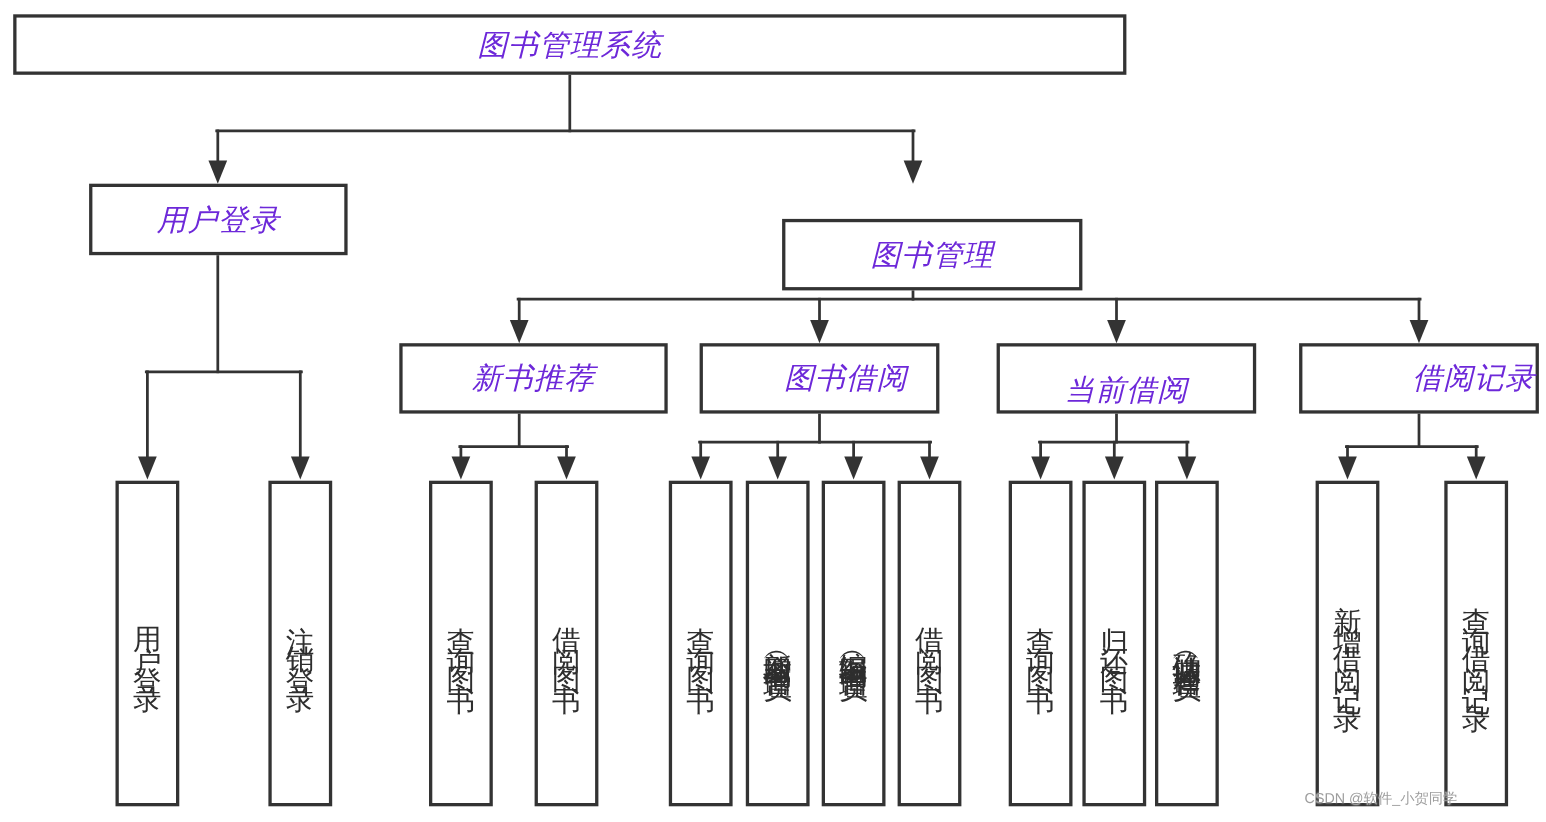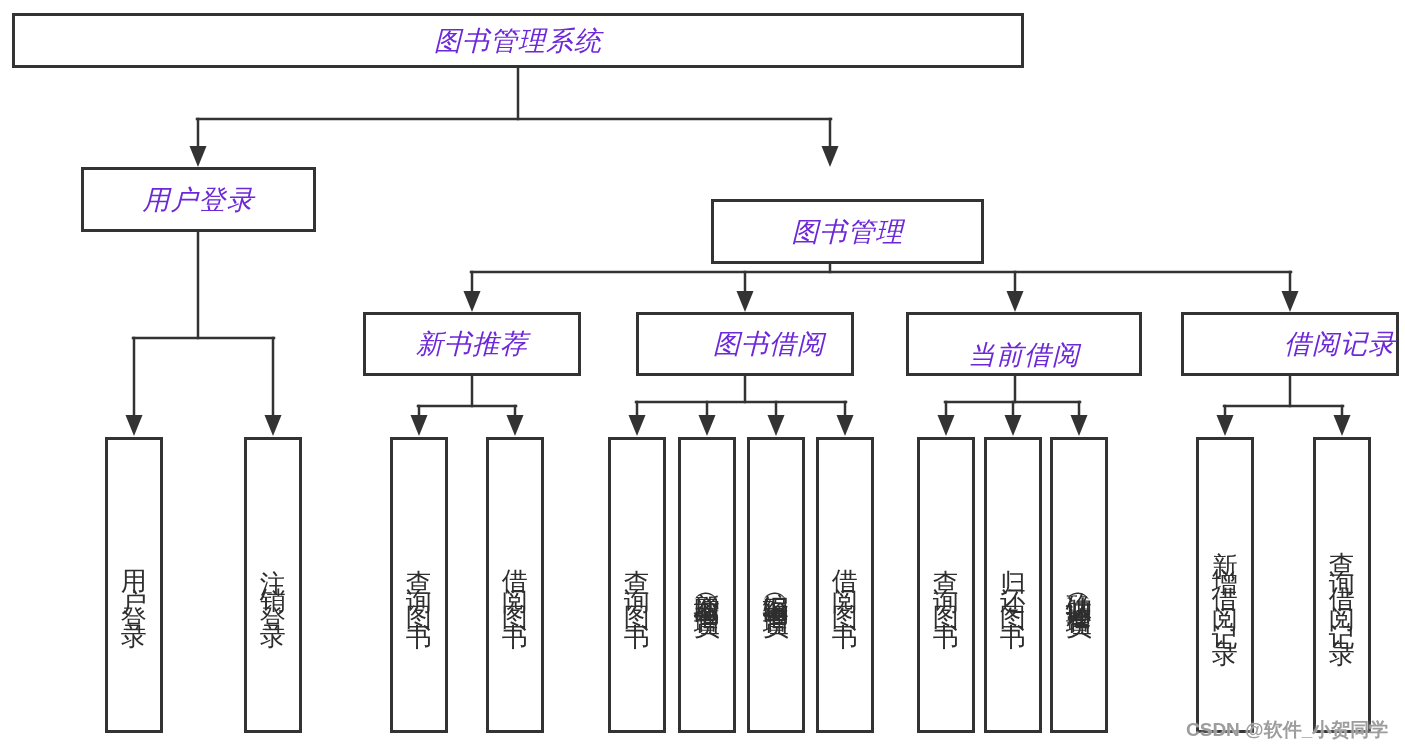--- a/index.html
+++ b/index.html
@@ -42,26 +42,25 @@
     writing-mode:vertical-rl;
     text-orientation:mixed;
     font-size:26px;
     color:#2e2e2e;
     line-height:1.1;
   }
   .watermark{
     position:absolute;
     left:1186px;
     top:717px;
-    font-size:19px;
+    font-size:13px;
     color:#9d9d9d;
     z-index:3;
     white-space:nowrap;
     text-shadow:0 0 2px #ffffff;
-    font-weight:bold;
   }
 </style>
 </head>
 <body>
 
 <div class="canvas">
 
   <svg class="connectors" viewBox="0 0 1405 747" stroke="#333333" stroke-width="2.5" fill="#333333" stroke-linecap="square">
     <g>
       <line x1="518" y1="66" x2="518" y2="119" fill="none"></line>
@@ -135,21 +134,21 @@
     <span class="label">图书管理系统</span>
   </div>
 
   <div class="box h-box" style="left:81px;top:167px;width:235px;height:65px;">
     <span class="label">用户登录</span>
   </div>
   <div class="box h-box" style="left:711px;top:167px;width:273px;height:65px;margin-top:32px;">
     <span class="label">图书管理</span>
   </div>
 
-  <div class="box h-box" style="left:363px;top:312px;width:218px;height:64px;align-items:center;">
+  <div class="box h-box" style="left:363px;top:312px;width:244px;height:64px;align-items:center;">
     <span class="label">新书推荐</span>
   </div>
   <div class="box h-box" style="left:636px;top:312px;width:218px;height:64px;padding-left:48px;">
     <span class="label">图书借阅</span>
   </div>
   <div class="box h-box" style="left:906px;top:312px;width:236px;height:64px;align-items:flex-end;">
     <span class="label">当前借阅</span>
   </div>
   <div class="box h-box" style="left:1181px;top:312px;width:218px;height:64px;justify-content:flex-end;">
     <span class="label">借阅记录</span>

